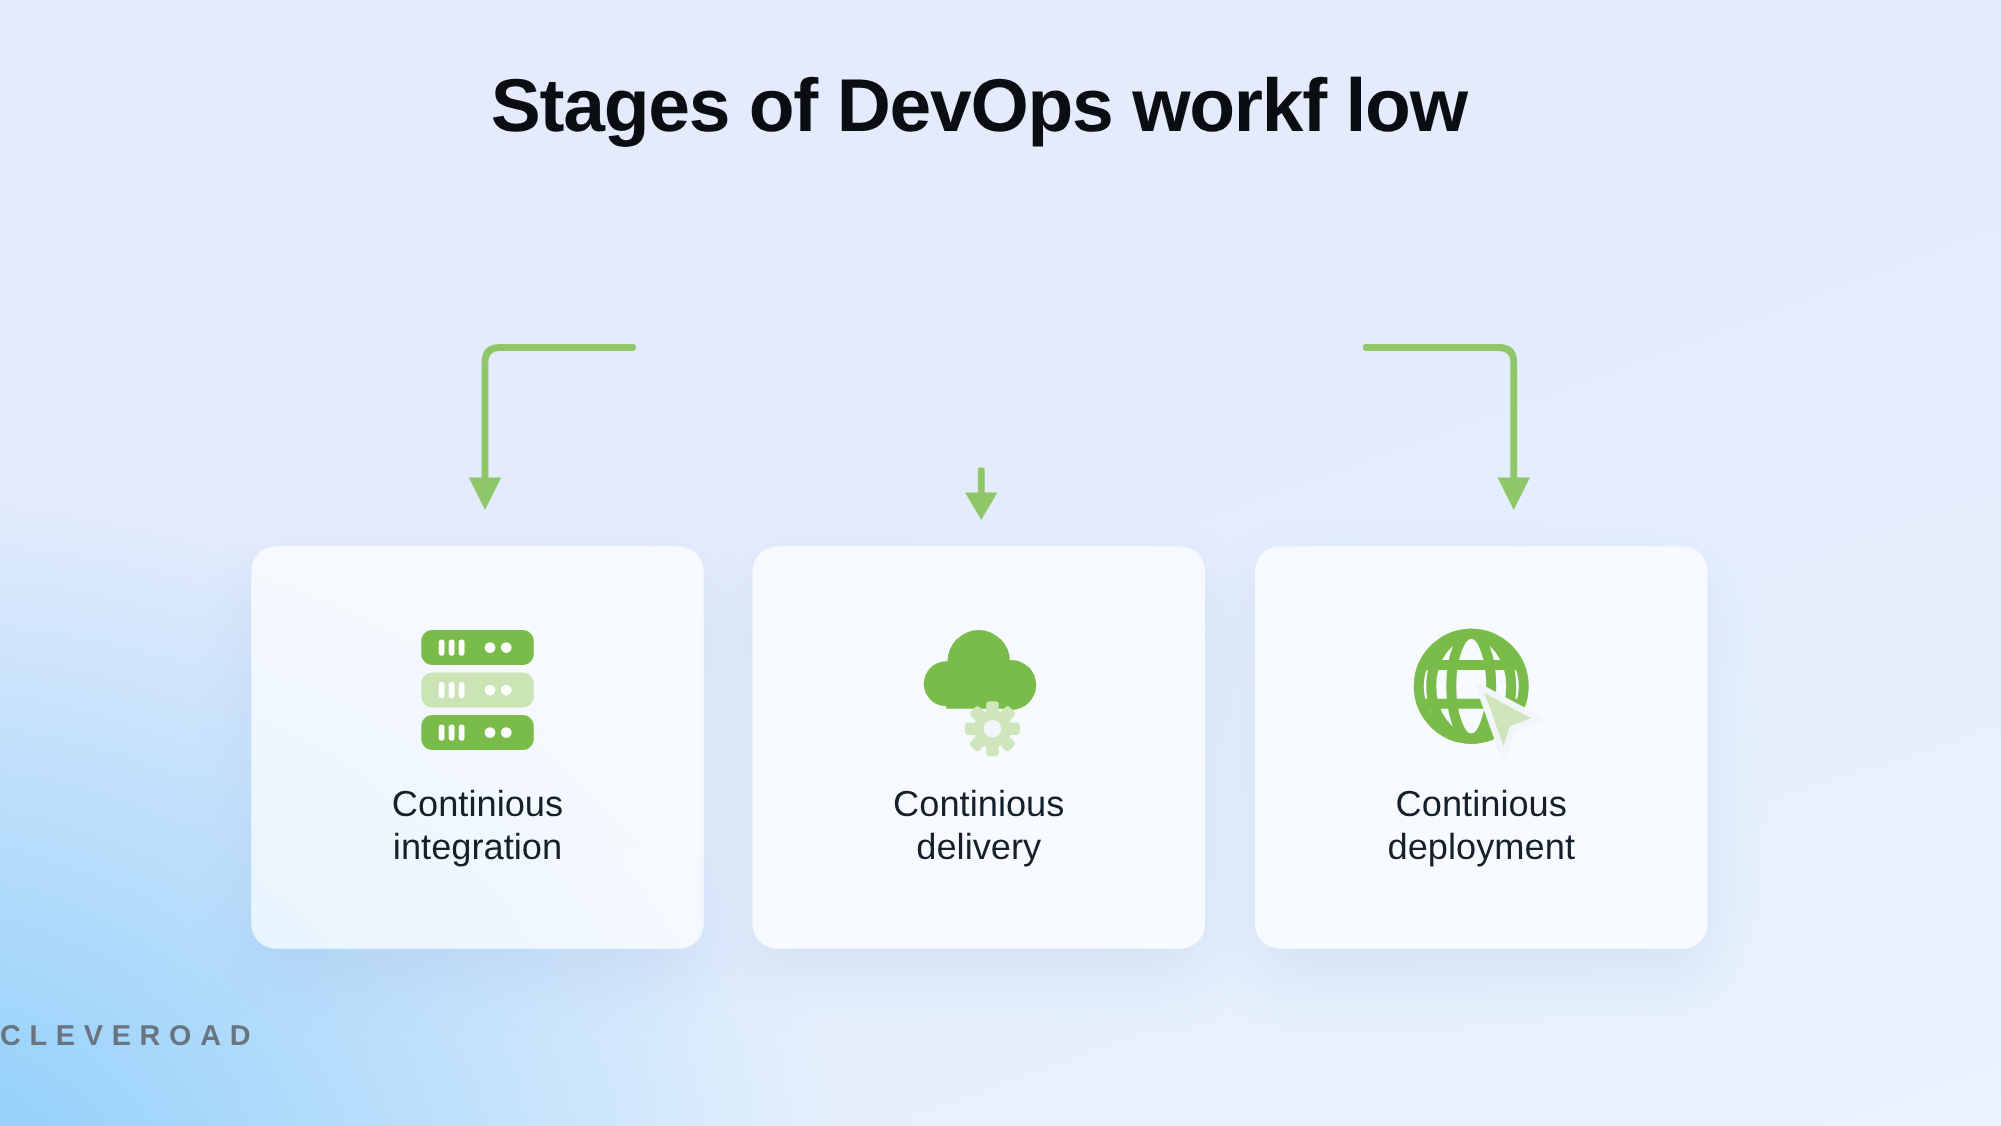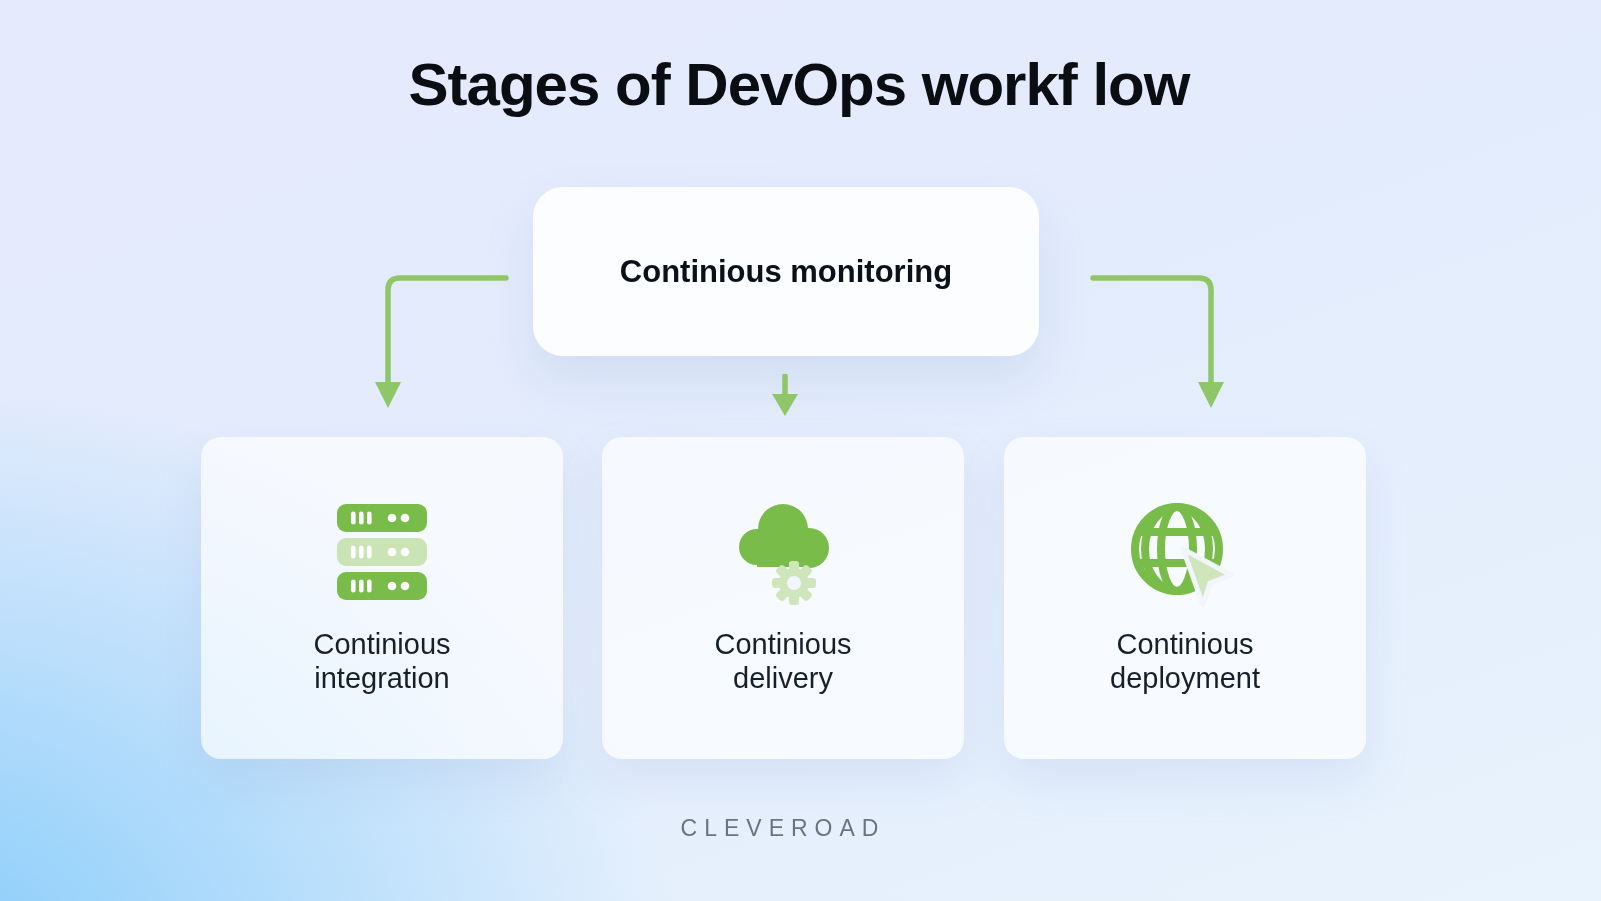--- a/index.html
+++ b/index.html
@@ -18,21 +18,20 @@
   .title {
     position: absolute;
     left: 0; top: 50px;
     width: 1566px;
     margin: 0;
     text-align: center;
     font-size: 60px;
     font-weight: bold;
     letter-spacing: -1px;
     color: #0A0D12;
-    padding-left: 16px;
   }
 
   .root-node {
     position: absolute;
     left: 533px; top: 187px;
     width: 506px; height: 169px;
     background: rgba(255,255,255,0.88);
     border-radius: 30px;
     box-shadow: 0 24px 48px rgba(130,155,205,0.18);
     display: flex; align-items: center; justify-content: center;
@@ -77,37 +76,33 @@
     font-size: 29px;
     line-height: 34px;
     color: #15202B;
     white-space: pre-line;
   }
 
   .brand {
     position: absolute;
     left: 0; top: 815px;
     width: 1566px;
-    text-align: center;
     font-size: 23px;
-    font-weight: normal;
+    font-weight: bold;
     letter-spacing: 7px;
     color: #6A7480;
   }
 </style>
 </head>
 <body>
 
 <div class="stage">
 
   <h1 class="title">Stages of DevOps workf low</h1>
 
-  <div class="root-node">
-    <span class="root-label">Continious monitoring</span>
-  </div>
 
   <svg class="connector connector-left" width="140" height="150" viewBox="0 0 140 150">
     <path d="M132,8 H26 Q14,8 14,20 V112" fill="none" stroke="#8FC768" stroke-width="5.5" stroke-linecap="round"></path>
     <polygon points="1,112 27,112 14,138" fill="#8FC768"></polygon>
   </svg>
 
   <svg class="connector connector-middle" width="28" height="44" viewBox="0 0 28 44">
     <path d="M14,2 V20" fill="none" stroke="#8FC768" stroke-width="5.5" stroke-linecap="round"></path>
     <polygon points="1,20 27,20 14,42" fill="#8FC768"></polygon>
   </svg>

